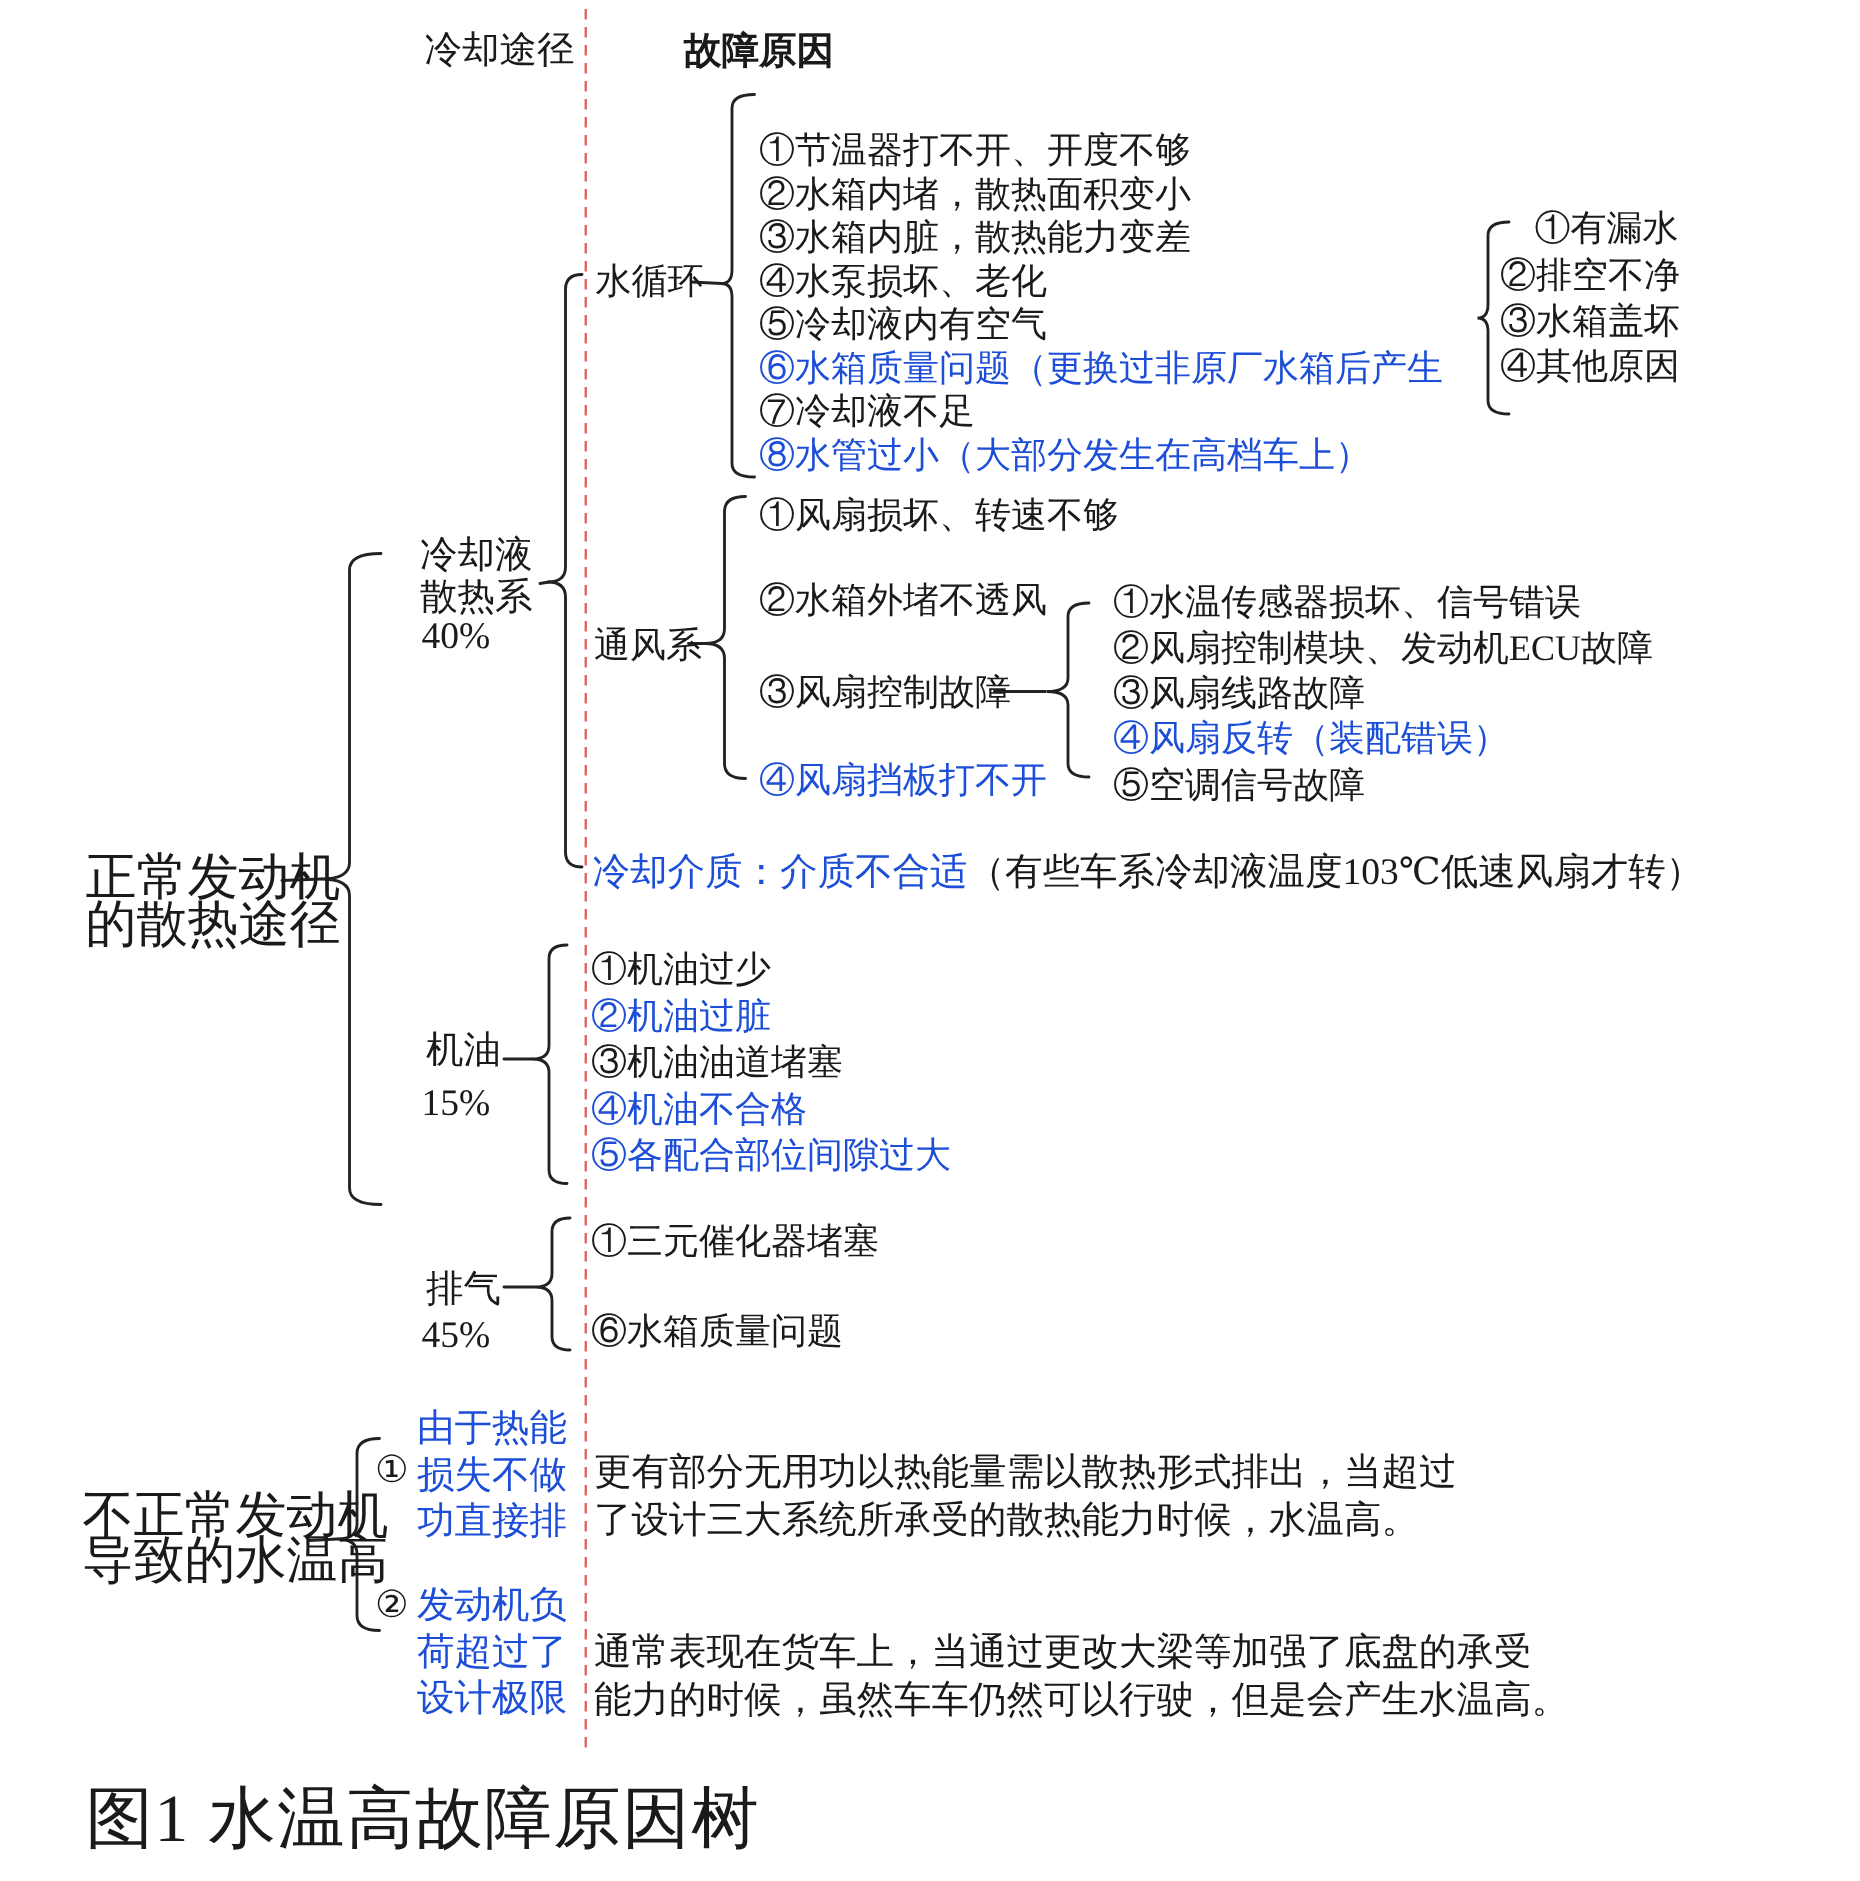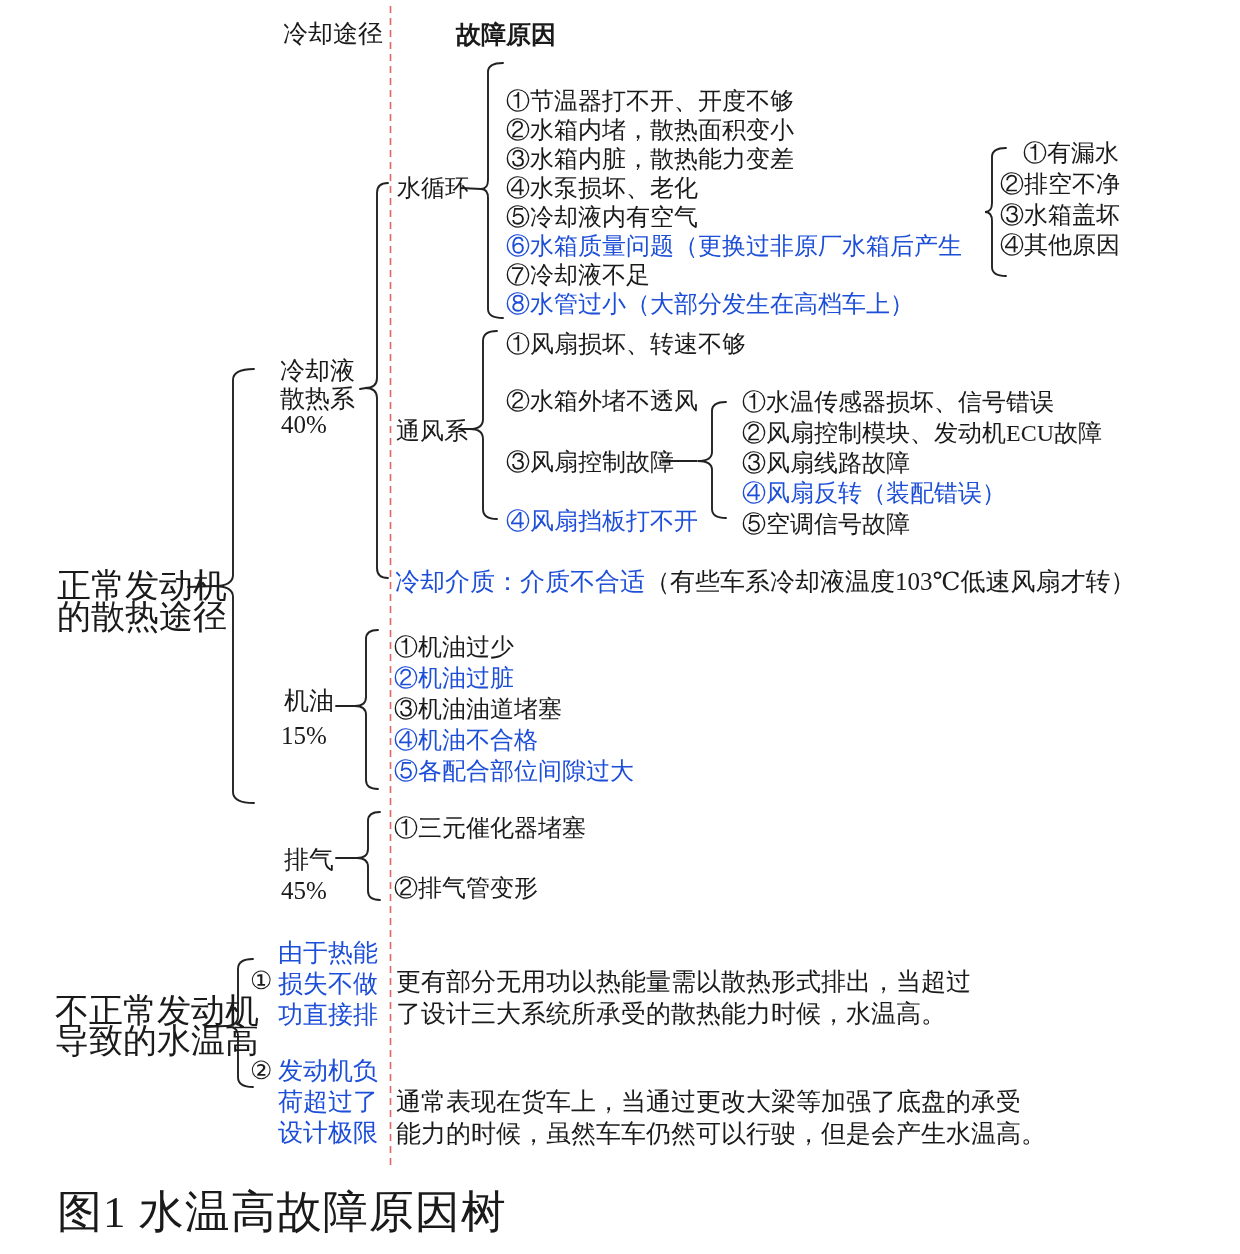--- a/index.html
+++ b/index.html
@@ -103,21 +103,21 @@
   <div class="txt f25" style="left:281px;top:721px;">15%</div>
   <div class="txt f24" style="left:394px;top:633px;">①机油过少</div>
   <div class="txt f24 red" style="left:394px;top:664px;">②机油过脏</div>
   <div class="txt f24" style="left:394px;top:695px;">③机油油道堵塞</div>
   <div class="txt f24 red" style="left:394px;top:726px;">④机油不合格</div>
   <div class="txt f24 red" style="left:394px;top:757px;">⑤各配合部位间隙过大</div>
 
   <div class="txt f25" style="left:284px;top:845px;text-align:right;">排气</div>
   <div class="txt f25" style="left:281px;top:876px;">45%</div>
   <div class="txt f24" style="left:394px;top:814px;">①三元催化器堵塞</div>
-  <div class="txt f24" style="left:394px;top:874px;">②排气管变形</div>
+  <div class="txt f24" style="left:394px;top:874px;">⑥水箱质量问题</div>
 
   <div class="txt f26" style="left:55px;top:991px;">不正常发动机</div>
   <div class="txt f26" style="left:55px;top:1021px;">导致的水温高</div>
 
   <div class="txt f25" style="left:250px;top:966px;">①</div>
   <div class="txt f25 red" style="left:278px;top:938px;">由于热能</div>
   <div class="txt f25 red" style="left:278px;top:969px;">损失不做</div>
   <div class="txt f25 red" style="left:278px;top:1000px;">功直接排</div>
   <div class="txt f25" style="left:396px;top:967px;">更有部分无用功以热能量需以散热形式排出，当超过</div>
   <div class="txt f25" style="left:396px;top:999px;">了设计三大系统所承受的散热能力时候，水温高。</div>

